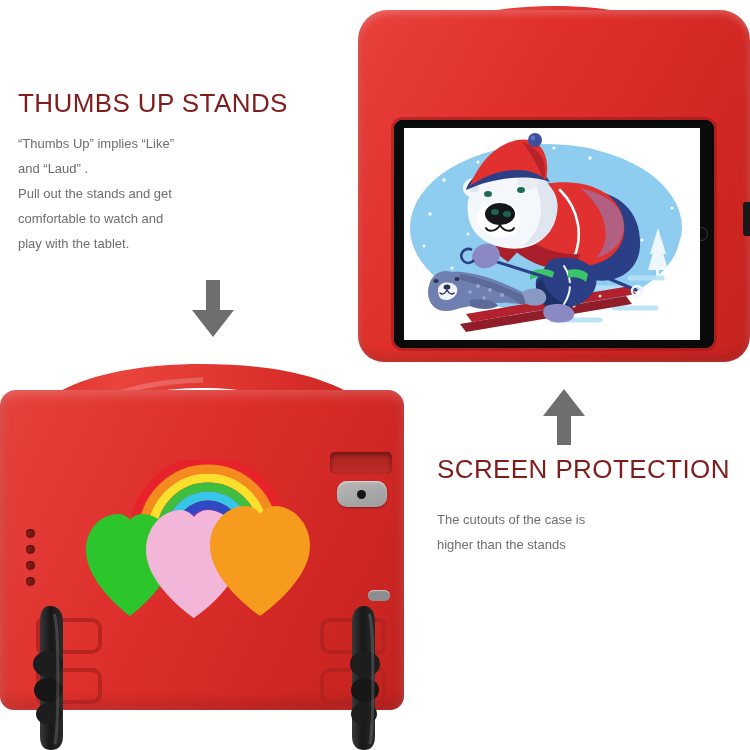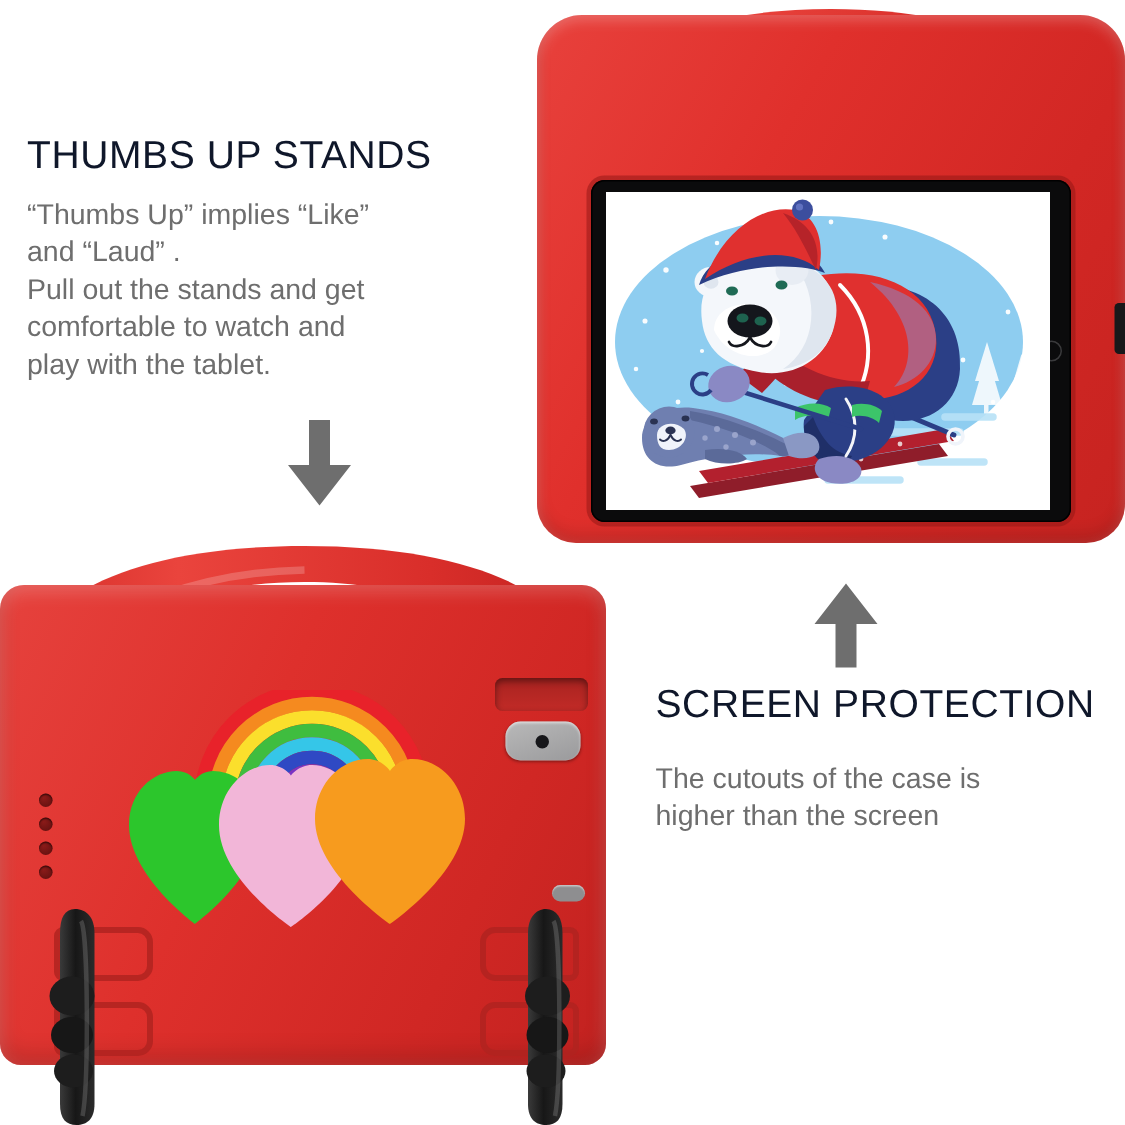--- a/index.html
+++ b/index.html
@@ -10,26 +10,26 @@
     -webkit-font-smoothing:antialiased;
   }
   .stage{position:absolute;left:0;top:0;width:750px;height:750px;}
 
   
   .heading{
     position:absolute;
     font-size:26px;
     font-weight:400;
     letter-spacing:.4px;
-    color:#0f172a;
+    color:#7f1d1d;
     white-space:nowrap;
   }
   .body-text{
     position:absolute;
-    font-size:19px;
+    font-size:13px;
     line-height:25px;
     color:#6e6e6e;
     white-space:pre-line;
   }
   #thumbs-heading{left:18px;top:88px;}
   #thumbs-body{left:18px;top:131px;width:360px;}
   #screen-heading{left:437px;top:454px;}
   #screen-body{left:437px;top:507px;width:310px;}
 
   
@@ -131,21 +131,21 @@
 play with the tablet.</div>
 
   <div class="arrow" style="left:190px;top:280px;">
     <svg width="46" height="58" viewBox="0 0 46 58" aria-hidden="true">
       <path d="M16 0 H30 V30 H44 L23 57 L2 30 H16 Z" fill="#6e6e6e"></path>
     </svg>
   </div>
 
   <div class="heading" id="screen-heading">SCREEN PROTECTION</div>
   <div class="body-text" id="screen-body">The cutouts of the case is
-higher than the screen</div>
+higher than the stands</div>
 
   <div class="arrow" style="left:541px;top:388px;">
     <svg width="46" height="58" viewBox="0 0 46 58" aria-hidden="true">
       <path d="M23 1 L44 28 H30 V57 H16 V28 H2 Z" fill="#6e6e6e"></path>
     </svg>
   </div>
 
   <div class="case" id="top-unit">
 
     <svg id="top-handle" viewBox="0 0 344 108">

